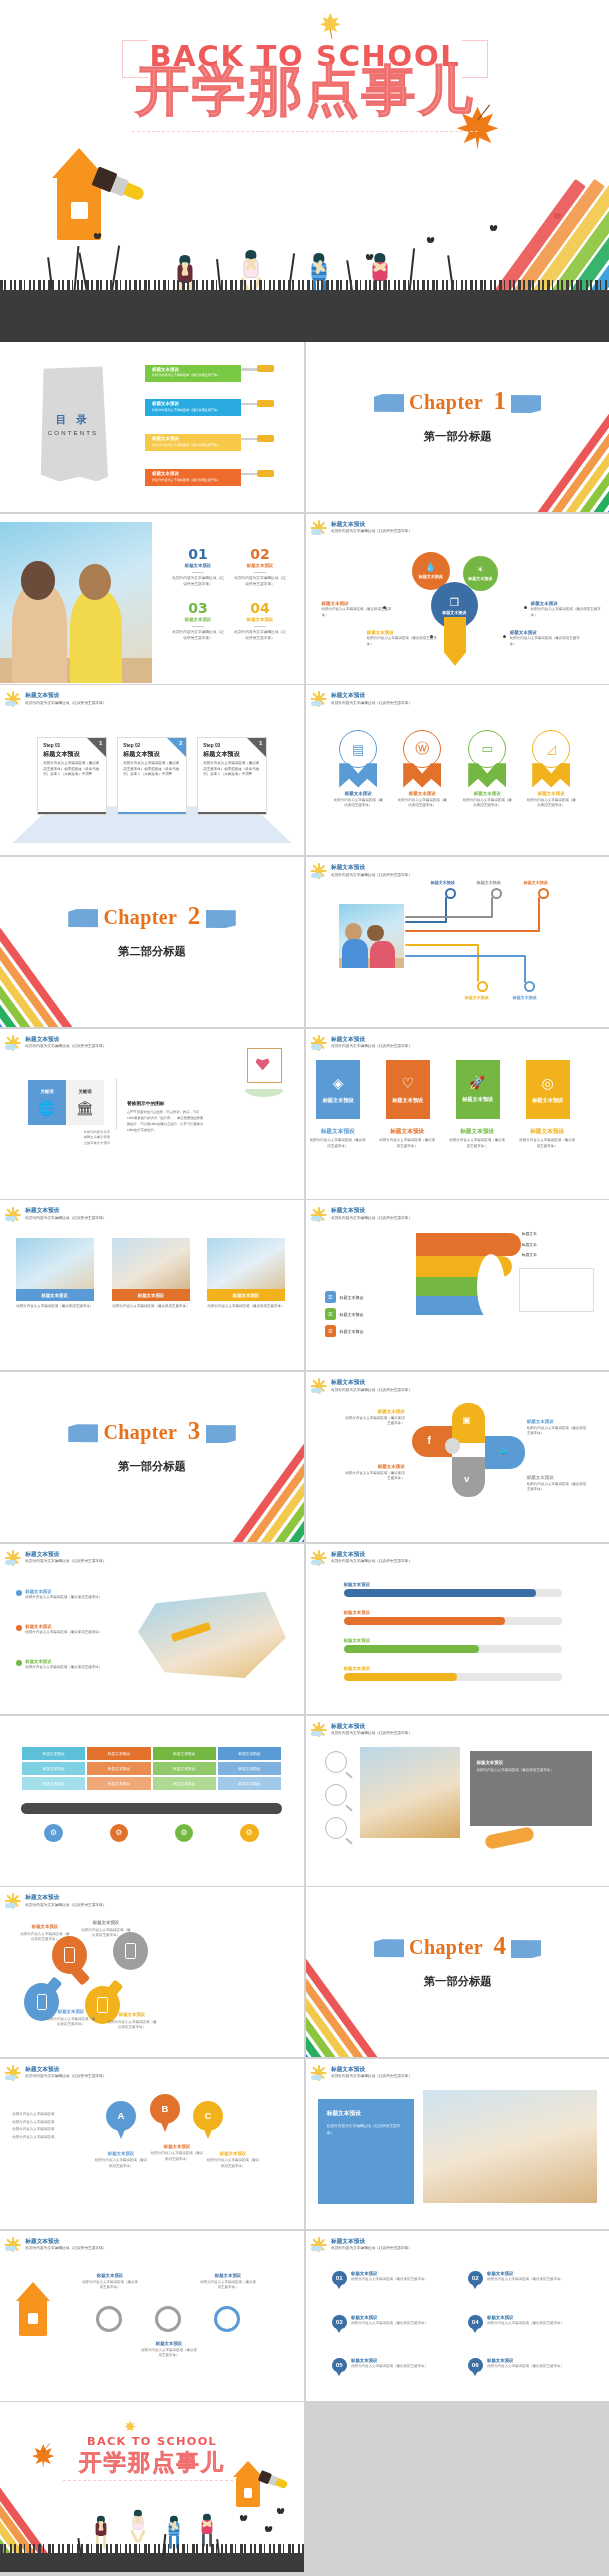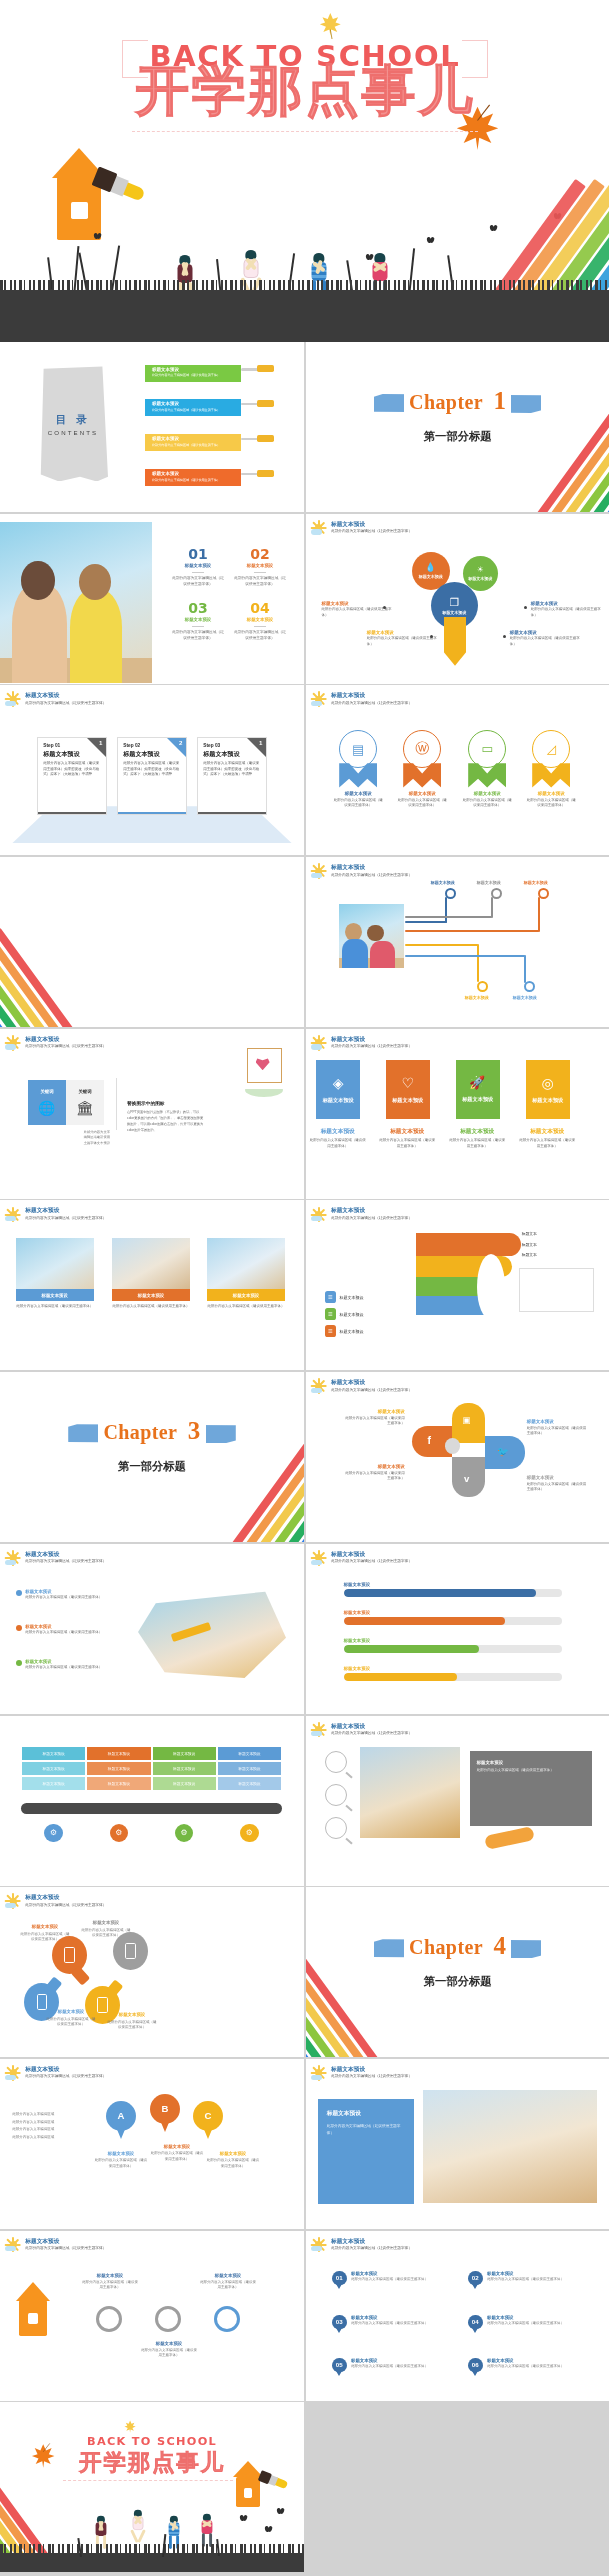--- a/index.html
+++ b/index.html
@@ -601,20 +601,27 @@
         <div class="ring" style="border-color:#f2b21c;">
           <div class="ico" style="color:#f2b21c;font-size:12.2px;">◿</div>
         </div>
         <div class="tails" style="background:#f2b21c;"></div>
         <h5 style="color:#f2b21c;">标题文本预设</h5>
         <p>此部分内容为文字编辑区域（建议使用主题字体）</p>
       </div>
     </div>
 
     <div class="cell">
+      <div class="chap-wrap">
+        <div class="ribbon">
+          <span class="band"></span>
+          <span class="label">Chapter</span><span class="label num">2</span>
+        </div>
+        <div class="chap-sub">第二部分标题</div>
+      </div>
       <div class="chap-rain" style="left:-17.4px;bottom:0;">
 
         <span style="left:17.4px;background:#2f80ed;transform:rotate(-36deg);"></span>
         <span style="left:31px;background:#27ae60;transform:rotate(-36deg);"></span>
         <span style="left:45px;background:#8cc63f;transform:rotate(-36deg);"></span>
         <span style="left:59px;background:#f2c94c;transform:rotate(-36deg);"></span>
         <span style="left:73px;background:#f2994a;transform:rotate(-36deg);"></span>
         <span style="left:87px;background:#eb5757;transform:rotate(-36deg);"></span>
       </div>
     </div>

